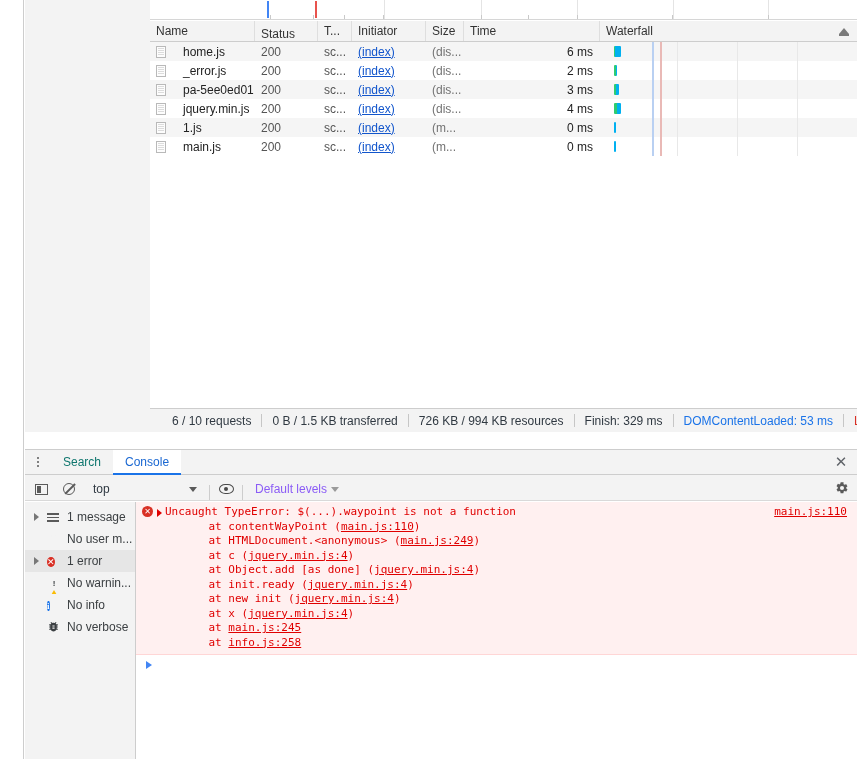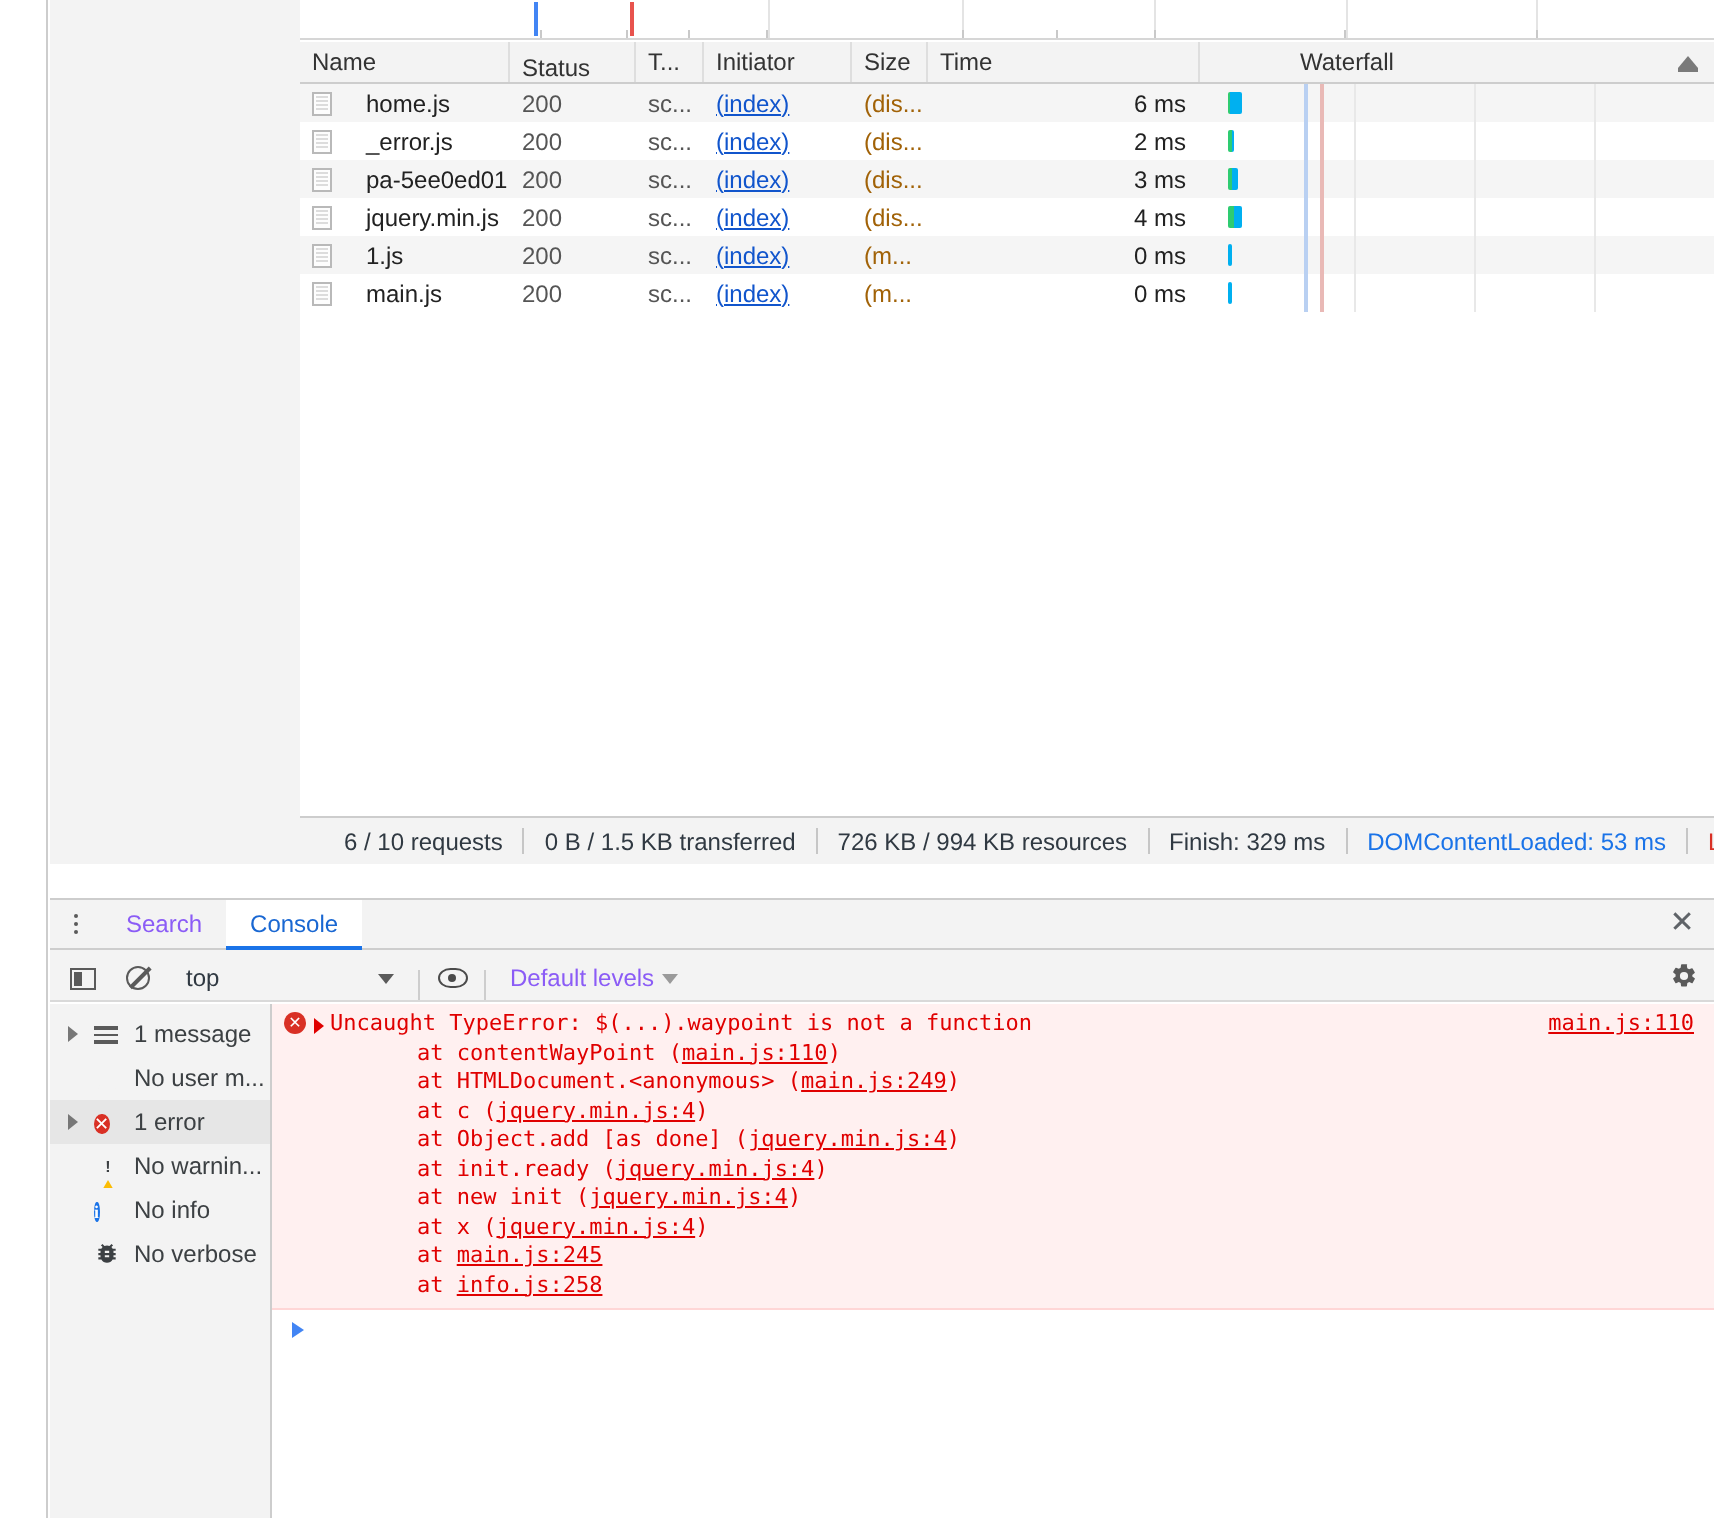--- a/index.html
+++ b/index.html
@@ -63,21 +63,21 @@
     border-bottom: 1px solid #cdcdcd;
     font-size: 12px; color: #333;
   }
   .th {
     display: flex; align-items: center;
     padding: 0 6px;
     border-right: 1px solid #dedede;
     overflow: hidden; white-space: nowrap;
     background: #f3f3f3;
   }
-  .th:last-child { border-right: none; margin-left: 44px; }
+  .th:last-child { border-right: none; }
   .th.waterfall-th { flex: 1 1 auto; position: relative; }
   .sort-arrow {
     position: absolute; right: 8px; top: 50%; transform: translateY(-50%);
     width: 0; height: 0;
     border-left: 5px solid transparent;
     border-right: 5px solid transparent;
     border-bottom: 6px solid #7a7a7a;
   }
   .sort-arrow::after {
     content: ""; position: absolute; left: -5px; top: 6px;
@@ -95,21 +95,21 @@
 
   .td {
     display: flex; align-items: center;
     padding: 0 6px;
     border-right: 1px solid transparent;
     overflow: hidden; white-space: nowrap;
   }
   .td.c-name { gap: 17px; }
   .td.c-status { color: #555; }
   .td.c-type { color: #555; }
-  .td.c-size { color: #a16207; }
+  .td.c-size { color: #737373; }
   .td.c-time { justify-content: flex-end; color: #222; }
   .td.c-waterfall { flex: 1 1 auto; position: relative; padding: 0; }
 
   .file-icon {
     flex: 0 0 auto; width: 10px; height: 12px;
     border: 1px solid #b9b9b9; background: #fdfdfd;
     position: relative;
   }
   .file-icon::after {
     content: ""; position: absolute; left: 1px; right: 1px; top: 1px; bottom: 1px;
@@ -159,21 +159,21 @@
     background: #f3f3f3;
     border-bottom: 1px solid #cdcdcd;
   }
   .kebab {
     width: 26px; height: 25px; display: flex; flex-direction: column;
     align-items: center; justify-content: center; gap: 2px; cursor: pointer;
   }
   .kebab i { width: 2px; height: 2px; background: #5a5a5a; border-radius: 50%; display: block; }
   .dtab {
     padding: 0 12px; height: 25px; line-height: 25px;
-    font-size: 12px; color: #8b5cf6; cursor: pointer;
+    font-size: 12px; color: #0f766e; cursor: pointer;
   }
   .dtab.active {
     color: #1967d2; border-bottom: 2px solid #1a73e8; background: #ffffff;
   }
   .drawer-close {
     position: absolute; right: 8px; top: 50%; transform: translateY(-50%);
     width: 16px; height: 16px; cursor: pointer; color: #5f6368;
     font-size: 15px; line-height: 16px; text-align: center;
   }
 

